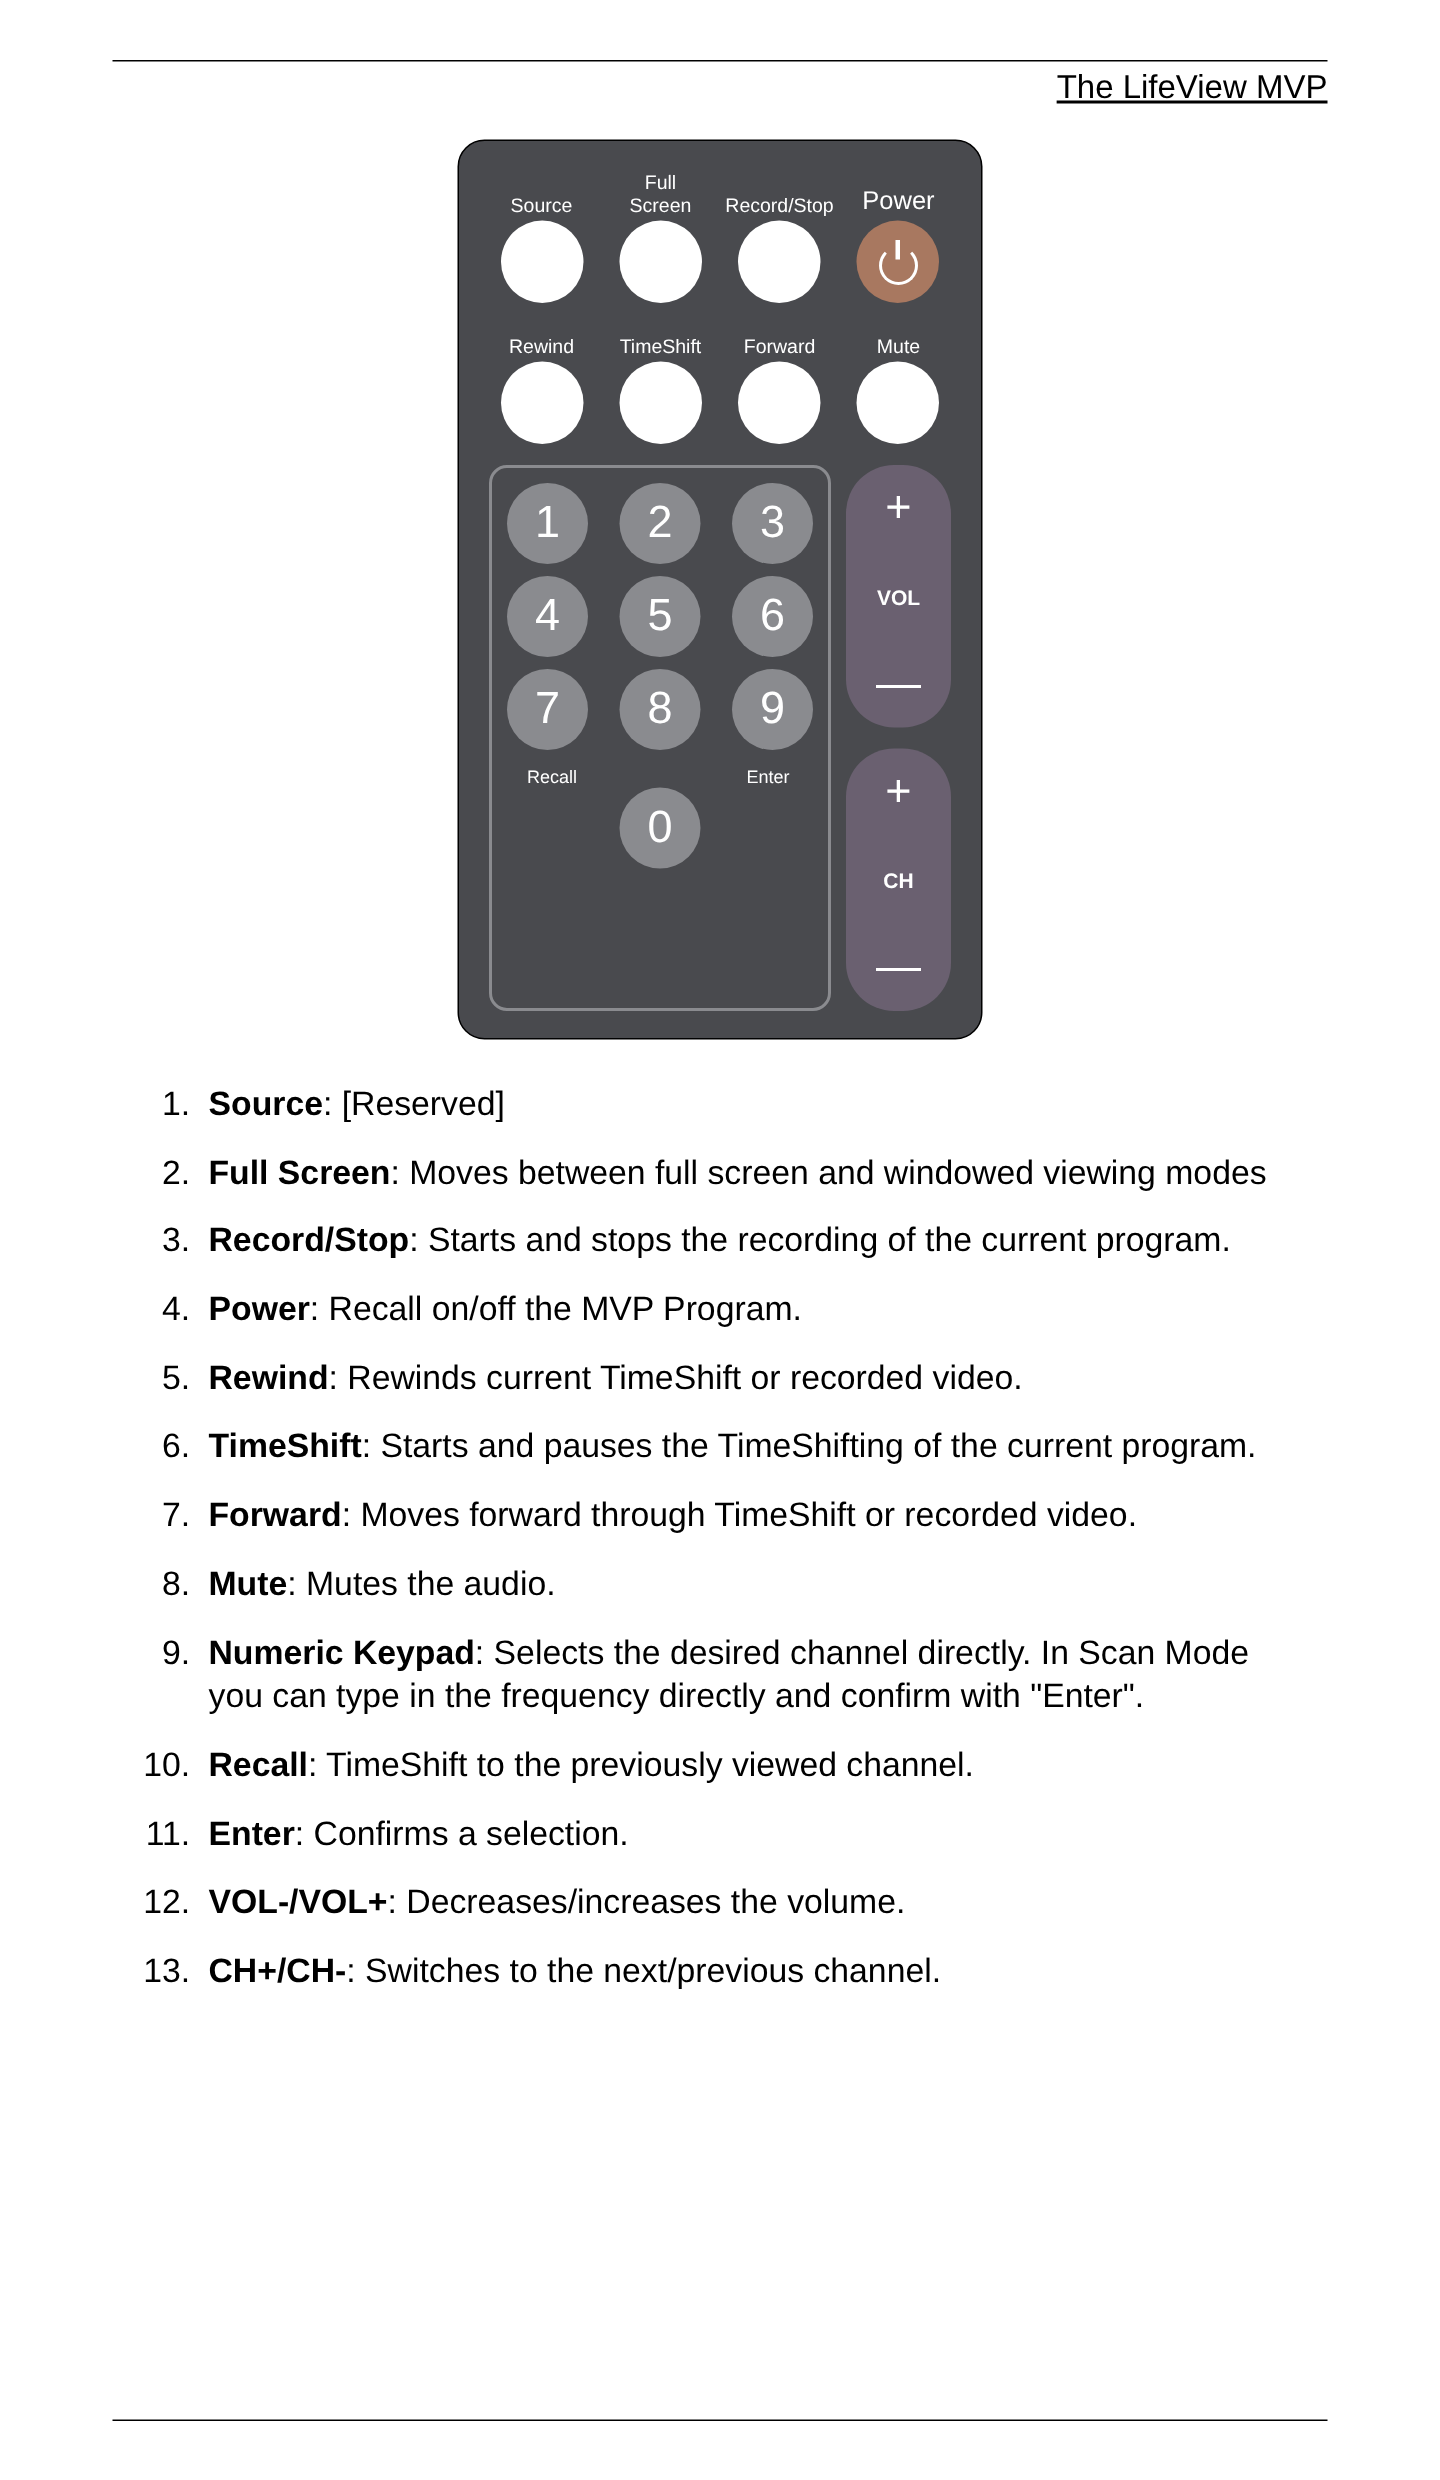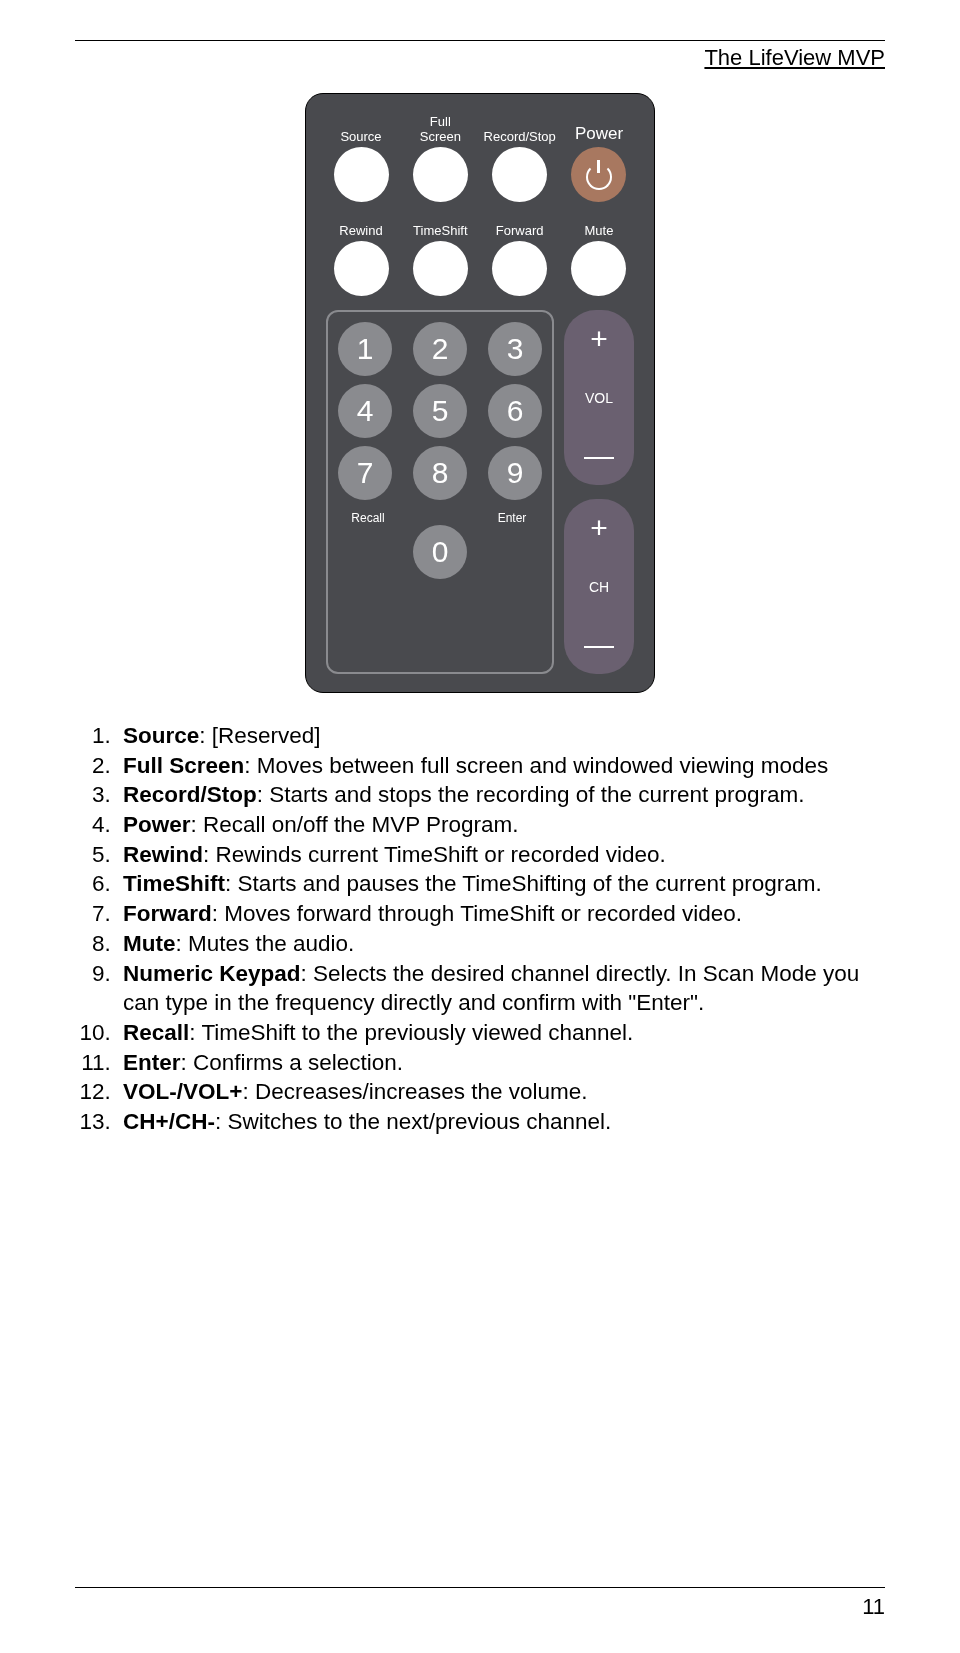--- a/index.html
+++ b/index.html
@@ -168,30 +168,31 @@
     box-sizing: border-box;
   }
   .pill-sym {
     color: #fff;
     font-size: 30px;
     line-height: 1;
   }
   .pill-label {
     color: #fff;
     font-size: 14px;
+    font-weight: bold;
   }
   .desc-list {
     font-size: 22.5px;
     line-height: 1.32;
     list-style: decimal;
     padding-left: 42px;
     margin: 0;
   }
   .desc-list li {
-    margin: 0;
+    margin: 16px;
     padding-left: 6px;
   }
   .desc-list .term {
     font-weight: bold;
   }
   .footer {
     position: absolute;
     bottom: 30px;
     left: 75px;
     right: 75px;
@@ -322,15 +323,14 @@
     <li><span class="term">Mute</span><span>: Mutes the audio.</span></li>
     <li><span class="term">Numeric Keypad</span><span>: Selects the desired channel directly. In Scan Mode you can type in the frequency directly and confirm with "Enter".</span></li>
     <li><span class="term">Recall</span><span>: TimeShift to the previously viewed channel.</span></li>
     <li><span class="term">Enter</span><span>: Confirms a selection.</span></li>
     <li><span class="term">VOL-/VOL+</span><span>: Decreases/increases the volume.</span></li>
     <li><span class="term">CH+/CH-</span><span>: Switches to the next/previous channel.</span></li>
   </ol>
 
   <div class="footer">
     <div class="footer-line"></div>
-    <div class="page-num">11</div>
   </div>
 </div>
 
 </body></html>

